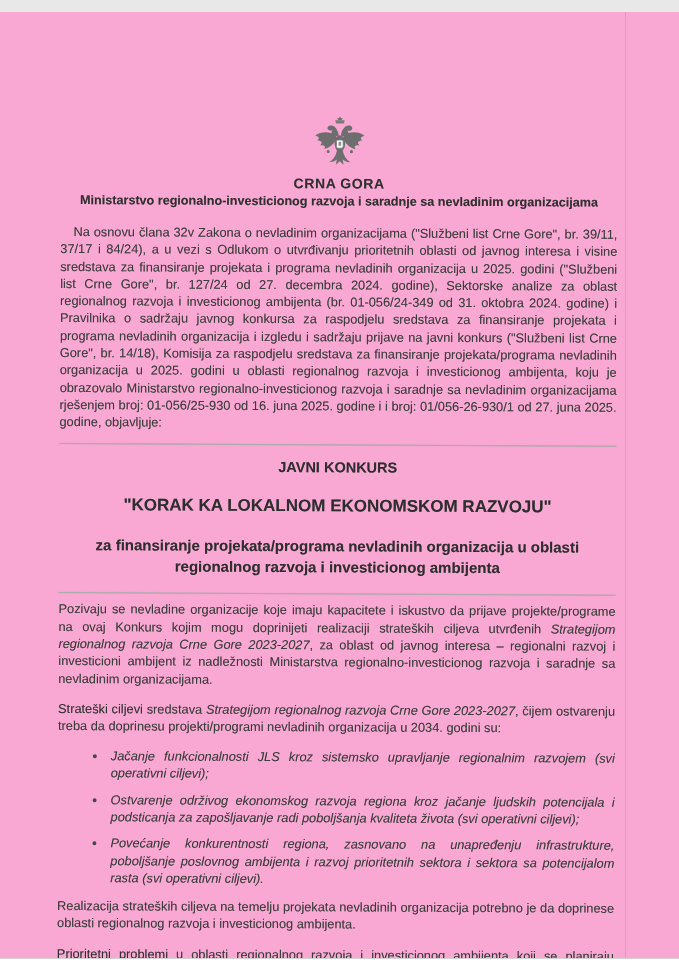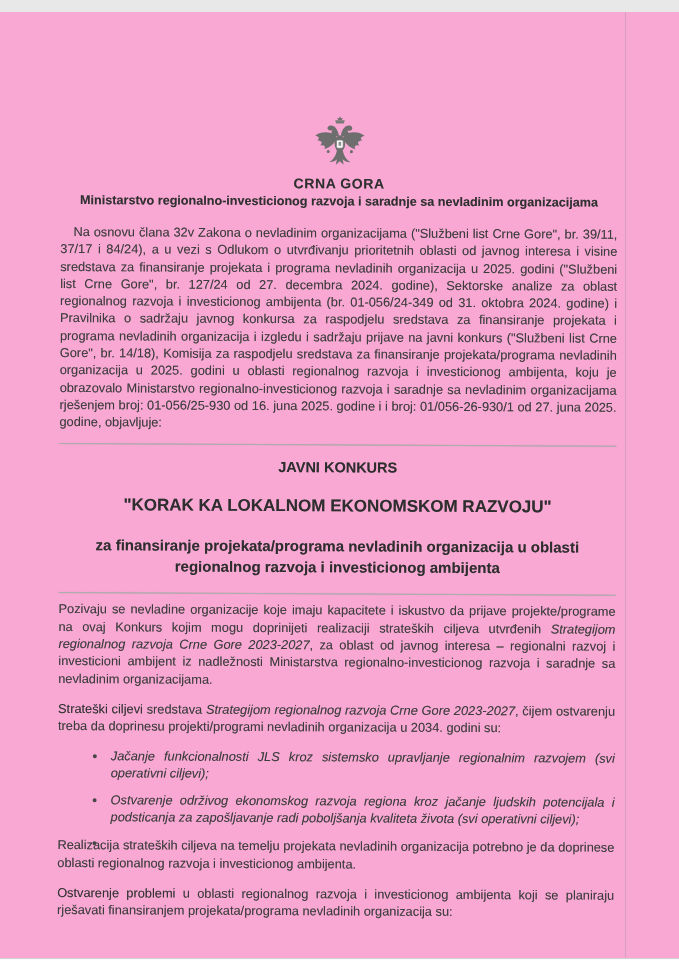--- a/index.html
+++ b/index.html
@@ -119,24 +119,25 @@
       <div class="list-item">
         <span class="dot"></span>
         <span>Jačanje funkcionalnosti JLS kroz sistemsko upravljanje regionalnim razvojem (svi operativni ciljevi);</span>
       </div>
       <div class="list-item">
         <span class="dot"></span>
         <span>Ostvarenje održivog ekonomskog razvoja regiona kroz jačanje ljudskih potencijala i podsticanja za zapošljavanje radi poboljšanja kvaliteta života (svi operativni ciljevi);</span>
       </div>
       <div class="list-item">
         <span class="dot"></span>
+        <span>Povećanje konkurentnosti regiona, zasnovano na unapređenju infrastrukture, poboljšanje poslovnog ambijenta i razvoj prioritetnih sektora i sektora sa potencijalom rasta (svi operativni ciljevi).</span>
       </div>
     </div>
 
     <p class="para realization">Realizacija strateških ciljeva na temelju projekata nevladinih organizacija potrebno je da doprinese oblasti regionalnog razvoja i investicionog ambijenta.</p>
 
-    <p class="para priority"><span class="b">Ostvarenje problemi</span><span> u oblasti regionalnog razvoja i investicionog ambijenta koji se planiraju rješavati finansiranjem projekata/programa nevladinih organizacija su:</span></p>
+    <p class="para priority"><span class="b">Prioritetni problemi</span><span> u oblasti regionalnog razvoja i investicionog ambijenta koji se planiraju rješavati finansiranjem projekata/programa nevladinih organizacija su:</span></p>
 
   </div>
 
   <div class="scan-vline"></div>
   <div class="scan-bottom"></div>
 </div>
 
 </body></html>

